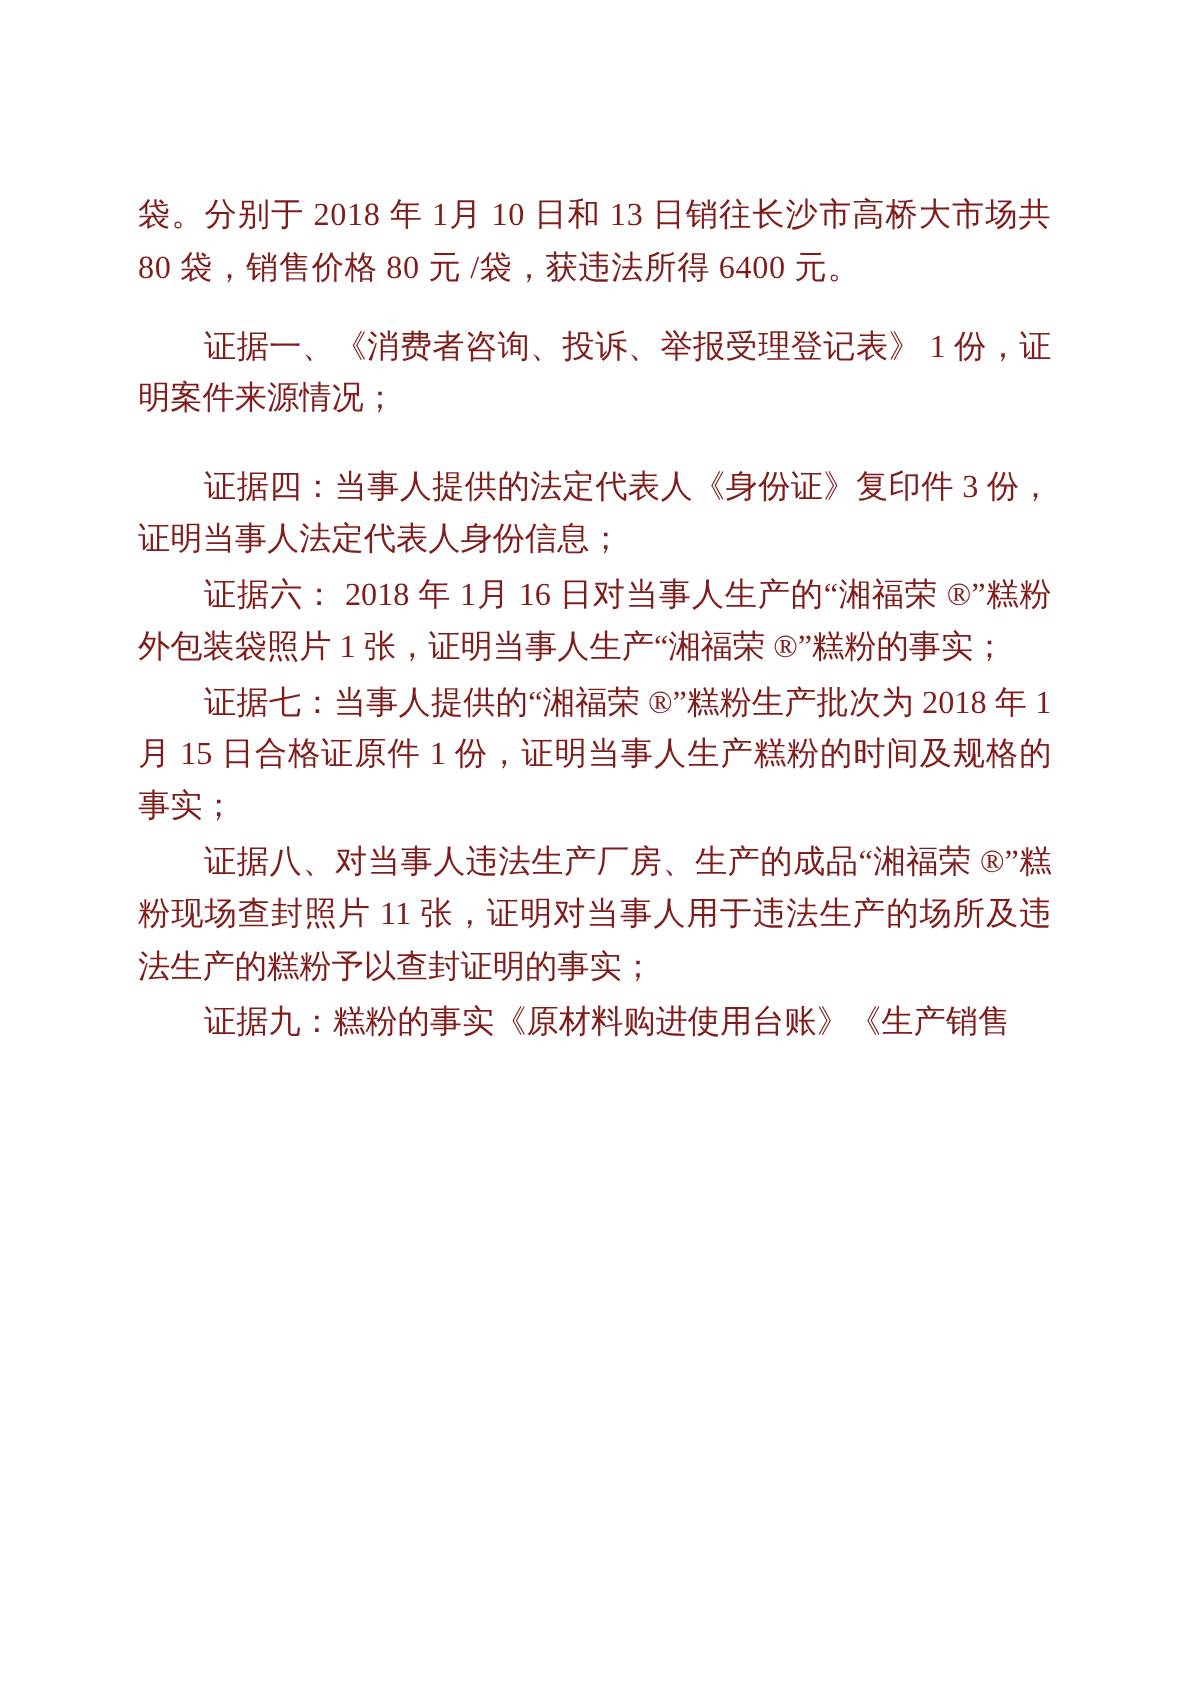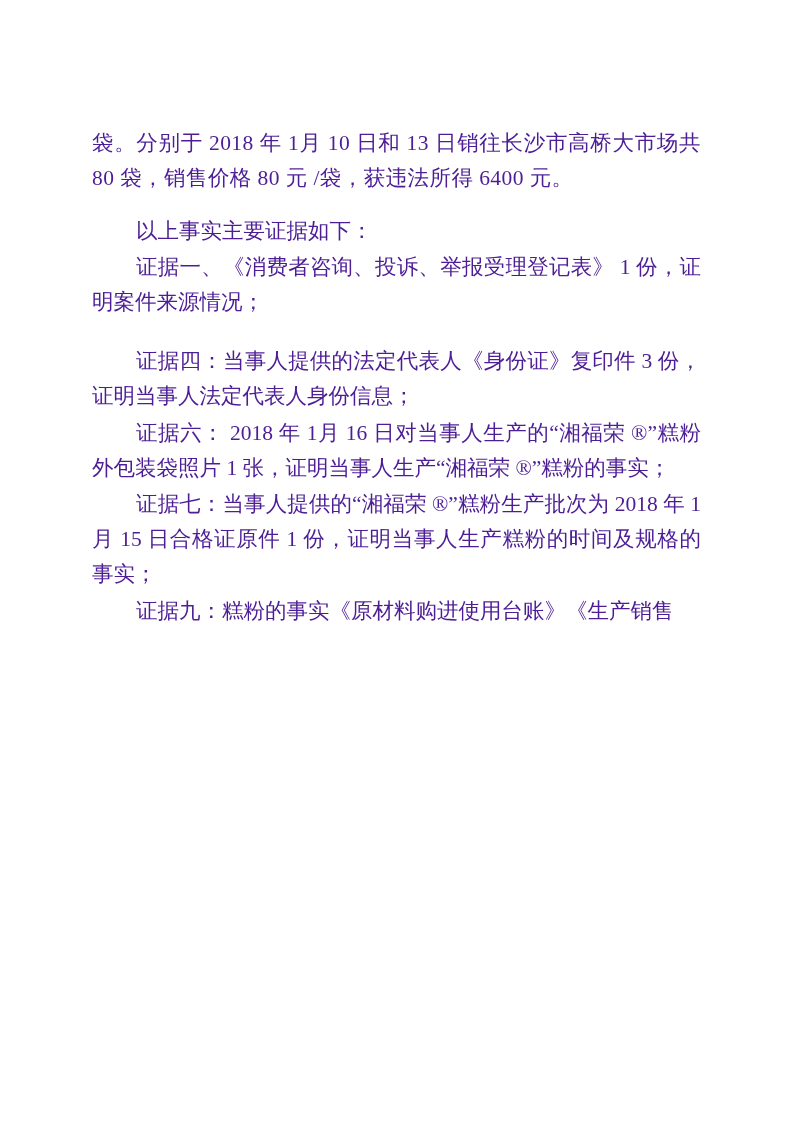--- a/index.html
+++ b/index.html
@@ -18,21 +18,21 @@
     position: relative;
     width: 793px;
     height: 1122px;
     background: #ffffff;
     box-sizing: border-box;
     padding: 126px 92px 40px 92px;
   }
   .doc-body {
     font-size: 21.5px;
     line-height: 1.62;
-    color: #4c1d95;
+    color: #7f1d1d;
   }
   .para {
     margin: 0 0 2px 0;
     text-align: justify;
     text-justify: inter-ideograph;
     word-break: break-all;
   }
   .indent {
     text-indent: 2.05em;
   }
@@ -49,32 +49,32 @@
 </head>
 <body>
 
 <div class="page">
   <div class="doc-body">
 
     <p class="para spaced">袋。分别于 2018 年 1月  10 日和  13 日销往长沙市高桥大市场共  80 袋，销售价格 80 元  /袋，获违法所得  6400 元。</p>
 
     <div class="gap-small"></div>
 
-    <p class="para indent">以上事实主要证据如下：</p>
 
     <p class="para indent">证据一、《消费者咨询、投诉、举报受理登记表》  1 份，证明案件来源情况；</p>
 
 
     <div class="gap-mid"></div>
 
 
     <p class="para indent">证据四：当事人提供的法定代表人《身份证》复印件  3 份，证明当事人法定代表人身份信息；</p>
 
 
     <p class="para indent">证据六： 2018 年  1月  16 日对当事人生产的“湘福荣 ®”糕粉外包装袋照片  1 张，证明当事人生产“湘福荣 ®”糕粉的事实；</p>
 
     <p class="para indent">证据七：当事人提供的“湘福荣   ®”糕粉生产批次为 2018 年  1月  15 日合格证原件 1 份，证明当事人生产糕粉的时间及规格的事实；</p>
 
+    <p class="para indent">证据八、对当事人违法生产厂房、生产的成品“湘福荣 ®”糕粉现场查封照片  11 张，证明对当事人用于违法生产的场所及违法生产的糕粉予以查封证明的事实；</p>
 
     <p class="para indent">证据九：糕粉的事实《原材料购进使用台账》《生产销售</p>
 
   </div>
 </div>
 
 </body></html>

